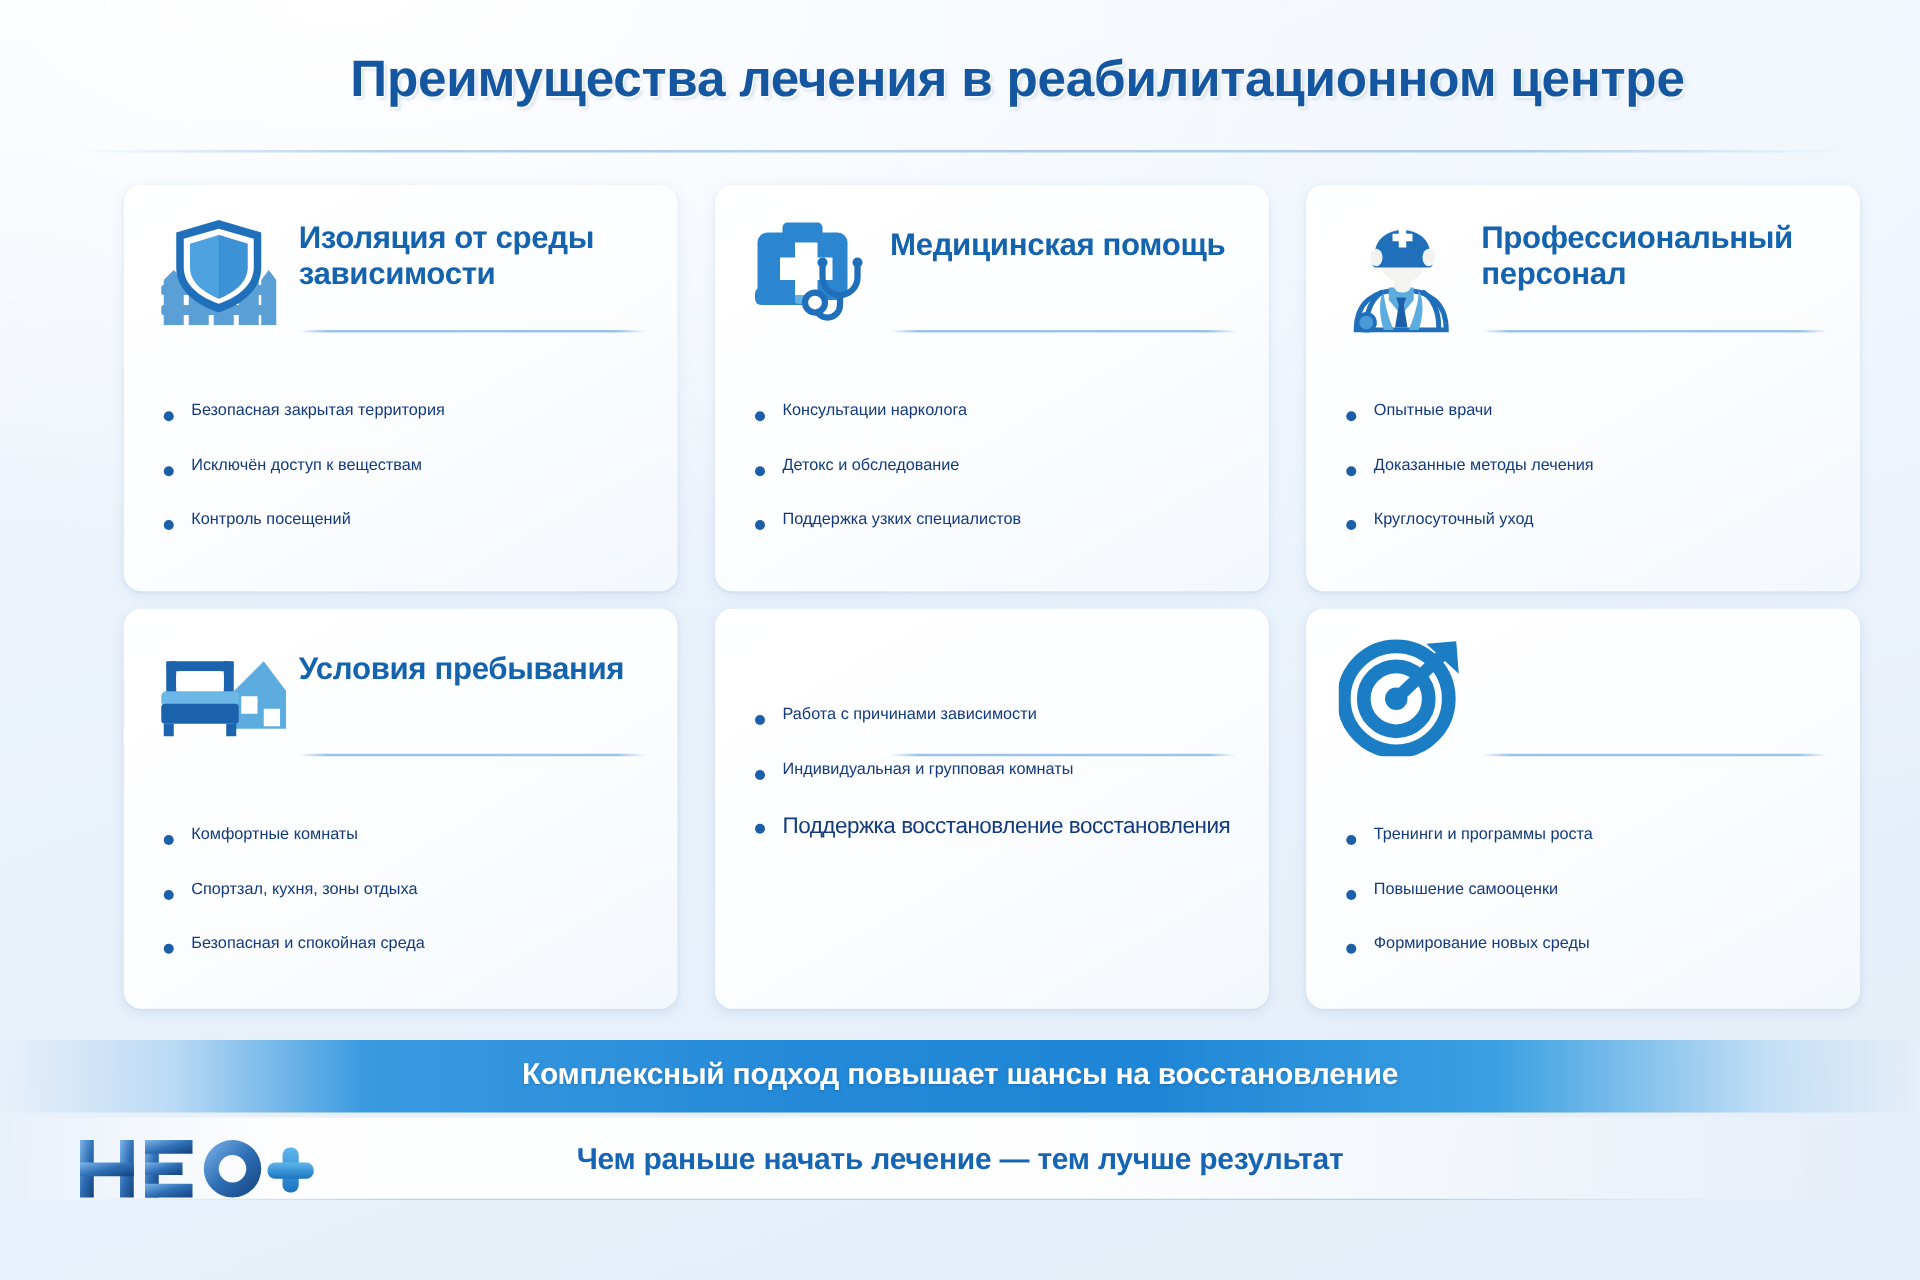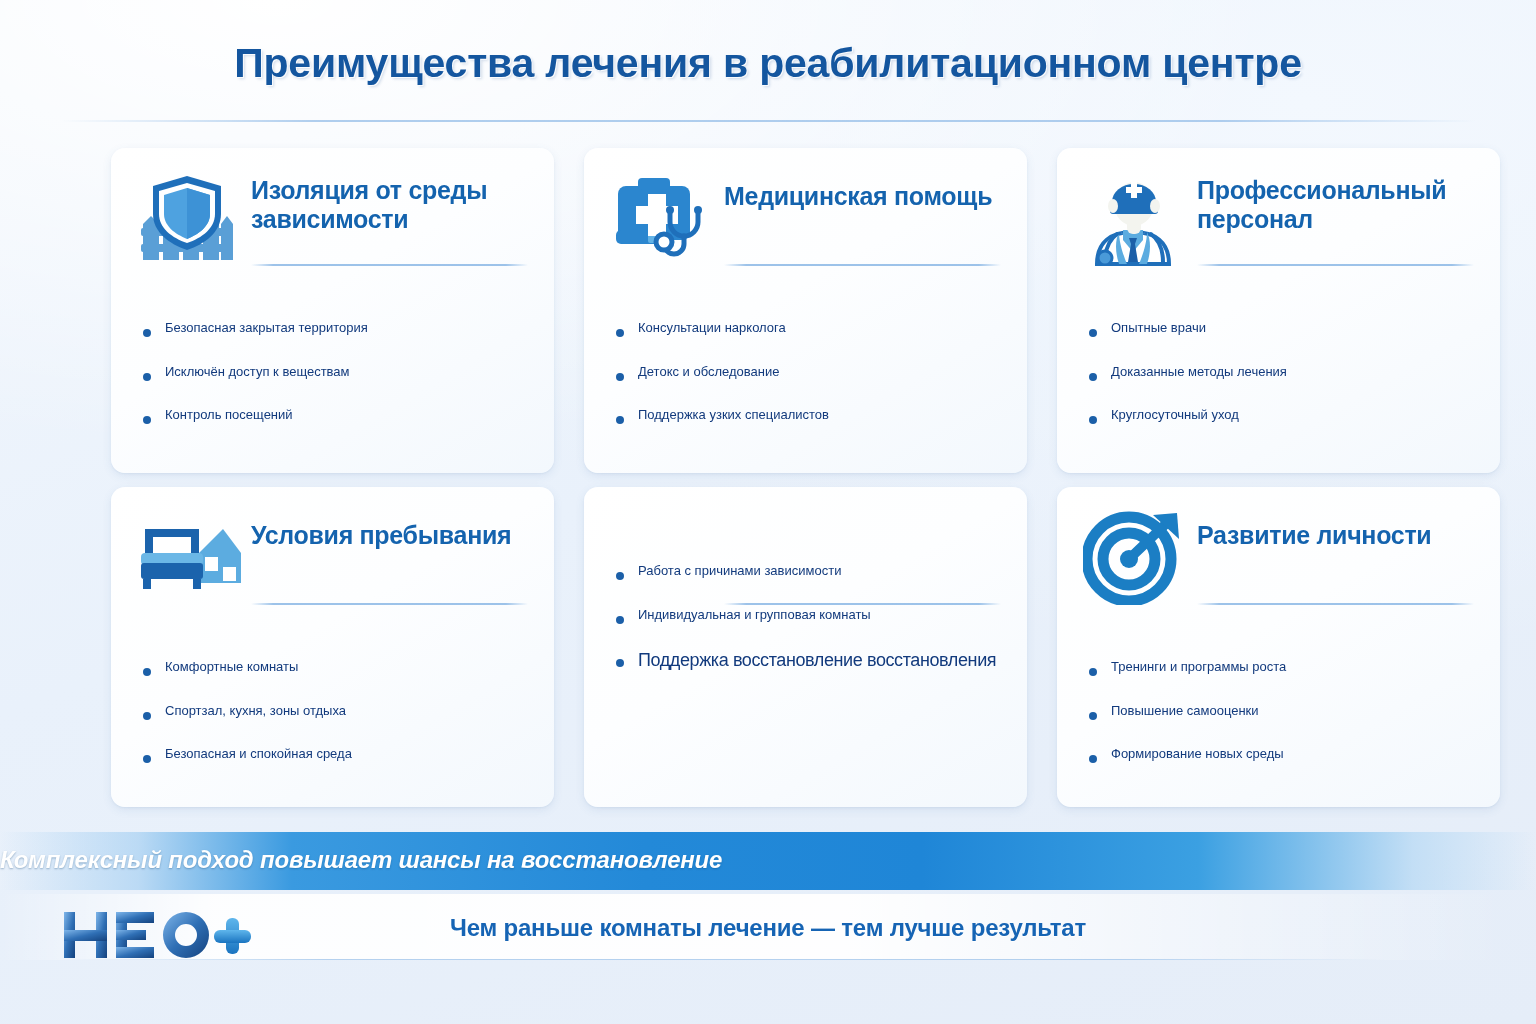--- a/index.html
+++ b/index.html
@@ -24,20 +24,21 @@
       radial-gradient(120% 80% at 18% 0%, #ffffff 0%, rgba(255,255,255,0) 55%),
       radial-gradient(110% 90% at 85% 10%, #f3f8fe 0%, rgba(243,248,254,0) 60%),
       linear-gradient(160deg, #f2f7fd 0%, #e9f1fb 45%, #e5edf8 100%);
   }
 
   
   .header {
     position: absolute;
     top: 0; left: 0; right: 0;
     height: 128px;
+    padding-left: 46px;
   }
   .page-title {
     position: absolute;
     top: 40px;
     width: 100%;
     text-align: center;
     font-size: 41px;
     font-weight: bold;
     color: #14569f;
     letter-spacing: -0.2px;
@@ -49,21 +50,21 @@
     left: 60px;
     right: 60px;
     height: 2px;
     background: linear-gradient(to right, rgba(160,195,235,0) 0%, rgba(150,190,232,0.75) 18%, rgba(150,190,232,0.75) 82%, rgba(160,195,235,0) 100%);
   }
 
   
   .grid {
     position: absolute;
     top: 148px;
-    left: 72px;
+    left: 60px;
     width: 1416px;
     display: grid;
     grid-template-columns: repeat(3, 443px);
     grid-template-rows: 325px 320px;
     column-gap: 30px;
     row-gap: 14px;
     padding-left: 39px;
   }
 
   .card {
@@ -152,26 +153,26 @@
        #2389d8 42%,
        #1f86d7 60%,
        #3ba0e2 78%,
        rgba(160,207,242,0.5) 92%,
        rgba(222,237,251,0) 100%);
   }
   .footer-banner-text {
     position: absolute;
     top: 22px;
     width: 100%;
+    text-align: center;
     font-size: 24px;
     font-weight: bold;
     color: #ffffff;
     letter-spacing: -0.2px;
     text-shadow: 0 1px 2px rgba(10,60,110,0.35);
-    font-style: italic;
   }
 
   .footer-strip {
     position: absolute;
     top: 70px;
     left: 0; right: 0;
     height: 66px;
     background: linear-gradient(to right, rgba(255,255,255,0) 0%, rgba(255,255,255,0.92) 14%, rgba(255,255,255,0.96) 55%, rgba(255,255,255,0) 98%);
   }
   .footer-strip::after {
@@ -348,21 +349,20 @@
       <div class="card-head">
         <div class="card-icon">
           <svg viewBox="0 0 104 96">
             <circle cx="46" cy="50" r="42" fill="none" stroke="#1b7ec4" stroke-width="11"></circle>
             <circle cx="46" cy="50" r="26" fill="none" stroke="#1b7ec4" stroke-width="11"></circle>
             <circle cx="46" cy="50" r="9" fill="#1b7ec4"></circle>
             <path d="M46 50 L88 10" stroke="#1b7ec4" stroke-width="10" stroke-linecap="round" fill="none"></path>
             <path d="M94 4 L96 30 L70 6 Z" fill="#1b7ec4"></path>
           </svg>
         </div>
-        <div class="card-title">Развитие личности</div>
       </div>
       <div class="title-rule"></div>
       <ul class="bullets">
         <li>Тренинги и программы роста</li>
         <li>Повышение самооценки</li>
         <li>Формирование новых среды</li>
       </ul>
     </div>
 
   </div>
@@ -393,16 +393,16 @@
           <rect x="56" y="24" width="30" height="10"></rect>
           <rect x="56" y="41" width="38" height="11"></rect>
         </g>
         <path d="M126 6 a23 23 0 0 1 0 46 a23 23 0 0 1 0 -46 z m0 12 a11 11 0 0 0 0 22 a11 11 0 0 0 0 -22 z" fill="url(#g1)"></path>
         <g fill="url(#g2)">
           <rect x="166" y="12" width="13" height="36" rx="6"></rect>
           <rect x="154" y="24" width="37" height="13" rx="6"></rect>
         </g>
       </svg>
     </div>
-    <div class="footer-tagline">Чем раньше комнаты лечение — тем лучше результат</div>
+    <div class="footer-tagline">Чем раньше начать лечение — тем лучше результат</div>
   </div>
 
 </div>
 
 </body></html>

